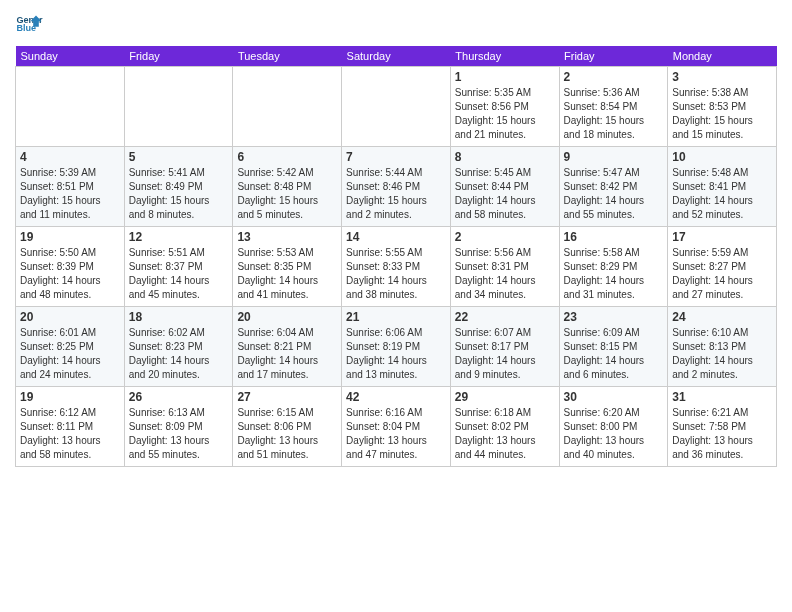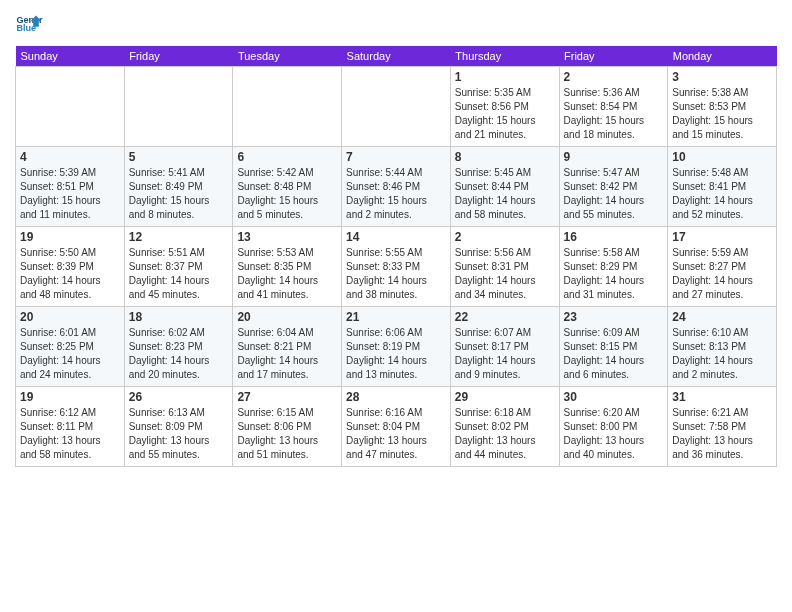--- a/index.html
+++ b/index.html
@@ -227,21 +227,21 @@
           </td>
           <td>
             <div class="day-num">26</div>
             <div class="day-info">Sunrise: 6:13 AM<br>Sunset: 8:09 PM<br>Daylight: 13 hours and 55 minutes.</div>
           </td>
           <td>
             <div class="day-num">27</div>
             <div class="day-info">Sunrise: 6:15 AM<br>Sunset: 8:06 PM<br>Daylight: 13 hours and 51 minutes.</div>
           </td>
           <td>
-            <div class="day-num">28</div>
+            <div class="day-num">42</div>
             <div class="day-info">Sunrise: 6:16 AM<br>Sunset: 8:04 PM<br>Daylight: 13 hours and 47 minutes.</div>
           </td>
           <td>
             <div class="day-num">29</div>
             <div class="day-info">Sunrise: 6:18 AM<br>Sunset: 8:02 PM<br>Daylight: 13 hours and 44 minutes.</div>
           </td>
           <td>
             <div class="day-num">30</div>
             <div class="day-info">Sunrise: 6:20 AM<br>Sunset: 8:00 PM<br>Daylight: 13 hours and 40 minutes.</div>
           </td>

